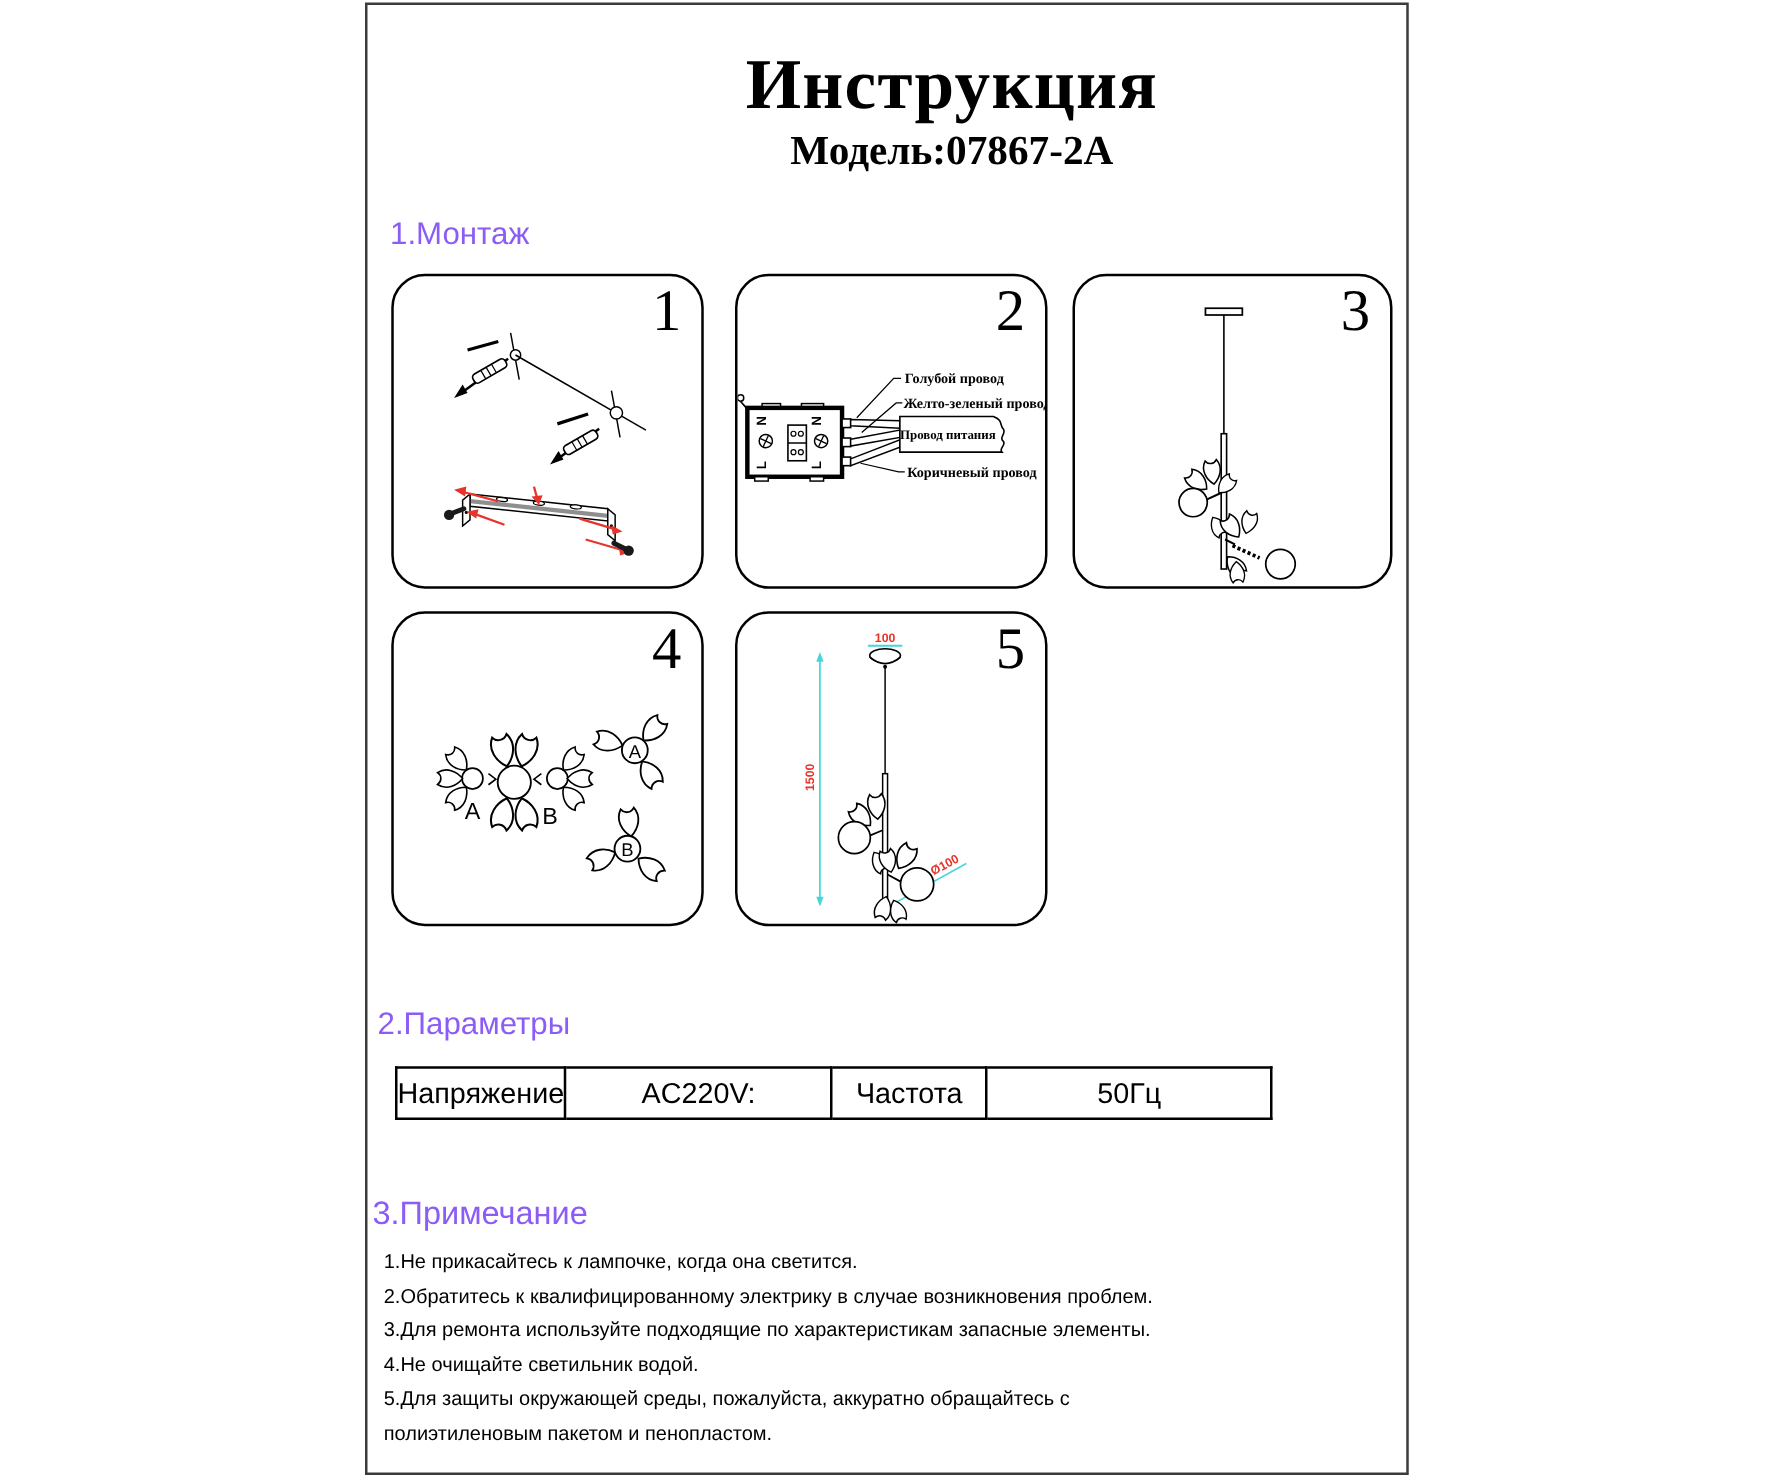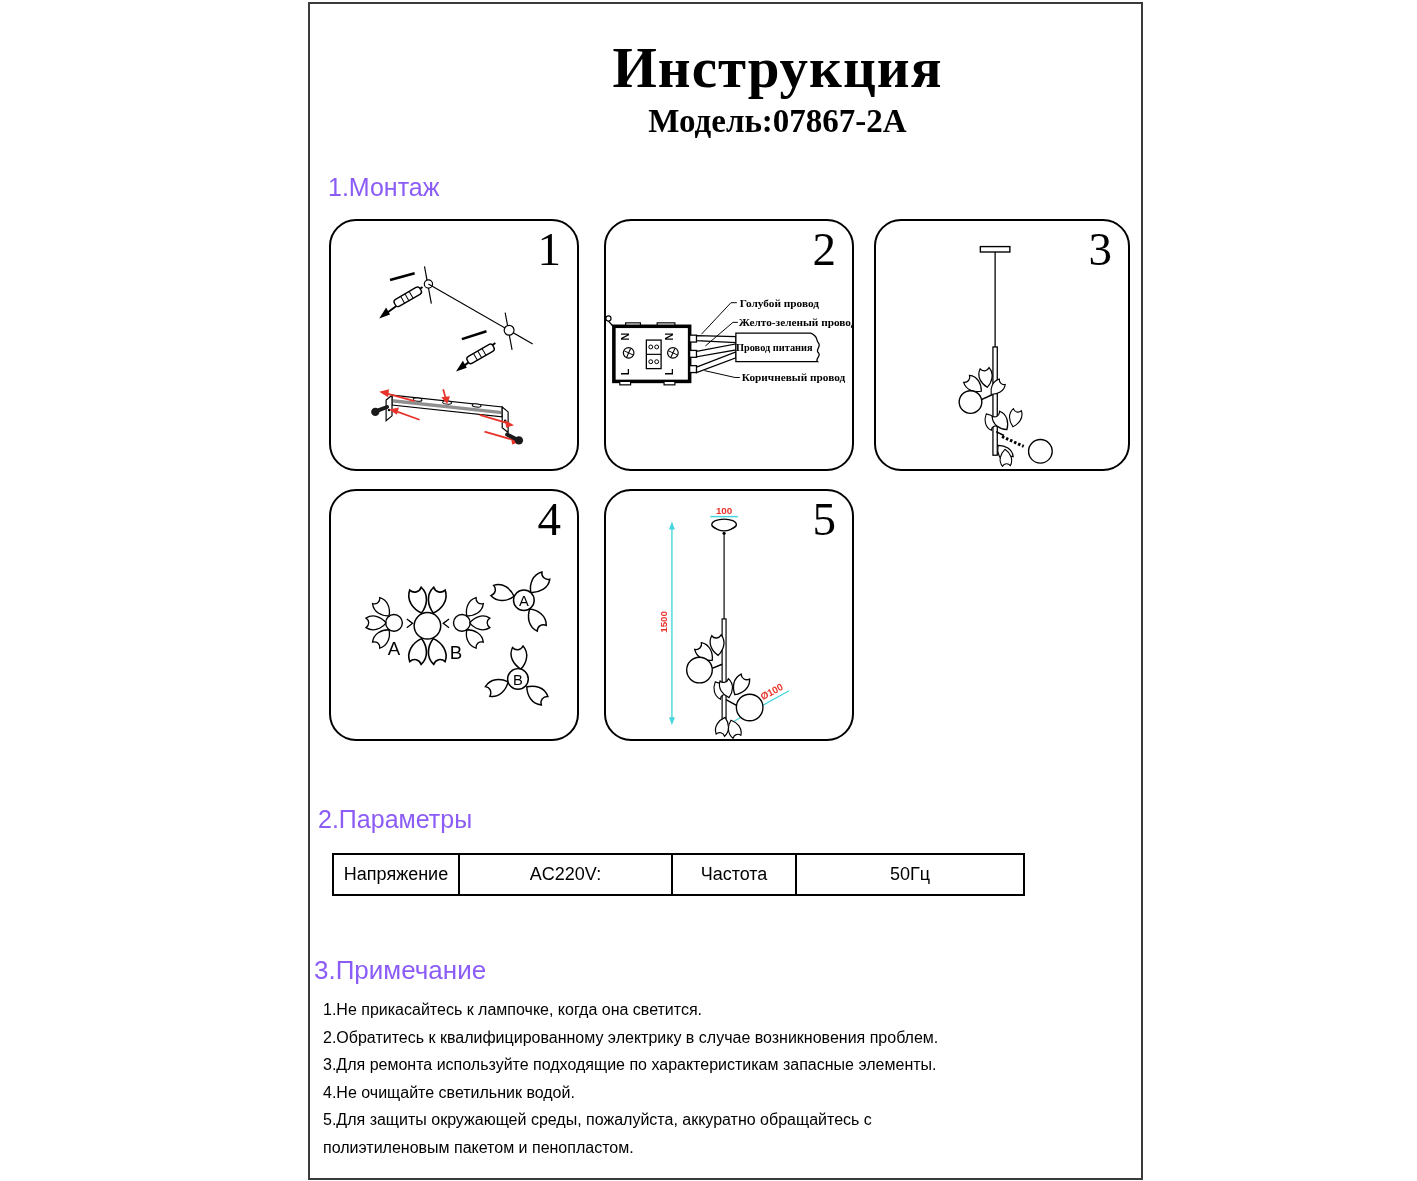--- a/index.html
+++ b/index.html
@@ -1,20 +1,20 @@
 <!DOCTYPE html>
 <html><head>
 <meta charset="utf-8">
 <style>
   html,body { margin:0; padding:0; }
   body {
     width:1417px; height:1181px; background:#ffffff;
     font-family:"Liberation Sans", sans-serif; color:#000;
   }
-  .canvas { position:relative; width:1338px; height:1181px; background:#fff; overflow:hidden;margin-left:16px; }
+  .canvas { position:relative; width:1338px; height:1181px; background:#fff; overflow:hidden; }
   .sheet {
     position:absolute; left:292px; top:2px; width:831px; height:1174px;
     border:2px solid #3b3b3b; background:#fff;
   }
   .title-block {
     position:absolute; top:34px; left:50%;
     transform:translateX(calc(-50% + 52px));
     text-align:center; white-space:nowrap;
   }
   .title {
@@ -40,21 +40,21 @@
   .p4 { left:19px;  top:485px; }
   .p5 { left:294px; top:485px; }
   .pnum {
     position:absolute; top:1px; right:16px;
     font-family:"Liberation Serif", serif; font-size:47px; line-height:1.15; color:#000;
   }
   svg.diagram { position:absolute; left:0; top:0; width:100%; height:100%; }
   .params-table { position:absolute; left:22px; top:849px; border-collapse:collapse; table-layout:fixed; }
   .params-table td {
     border:2px solid #000; text-align:center; vertical-align:middle;
-    font-size:18px; height:39px; padding:0; overflow:hidden; white-space:nowrap;
+    font-size:23px; height:39px; padding:0; overflow:hidden; white-space:nowrap;
   }
   .cw1{width:126px}.cw2{width:213px}.cw3{width:124px}.cw4{width:228px}
   .notes { position:absolute; left:13px; top:992px; width:820px; }
   .note-line { font-size:16px; line-height:27.5px; white-space:nowrap; }
   text { user-select:none; }
 </style>
 </head>
 <body>
 
 <div class="canvas">

